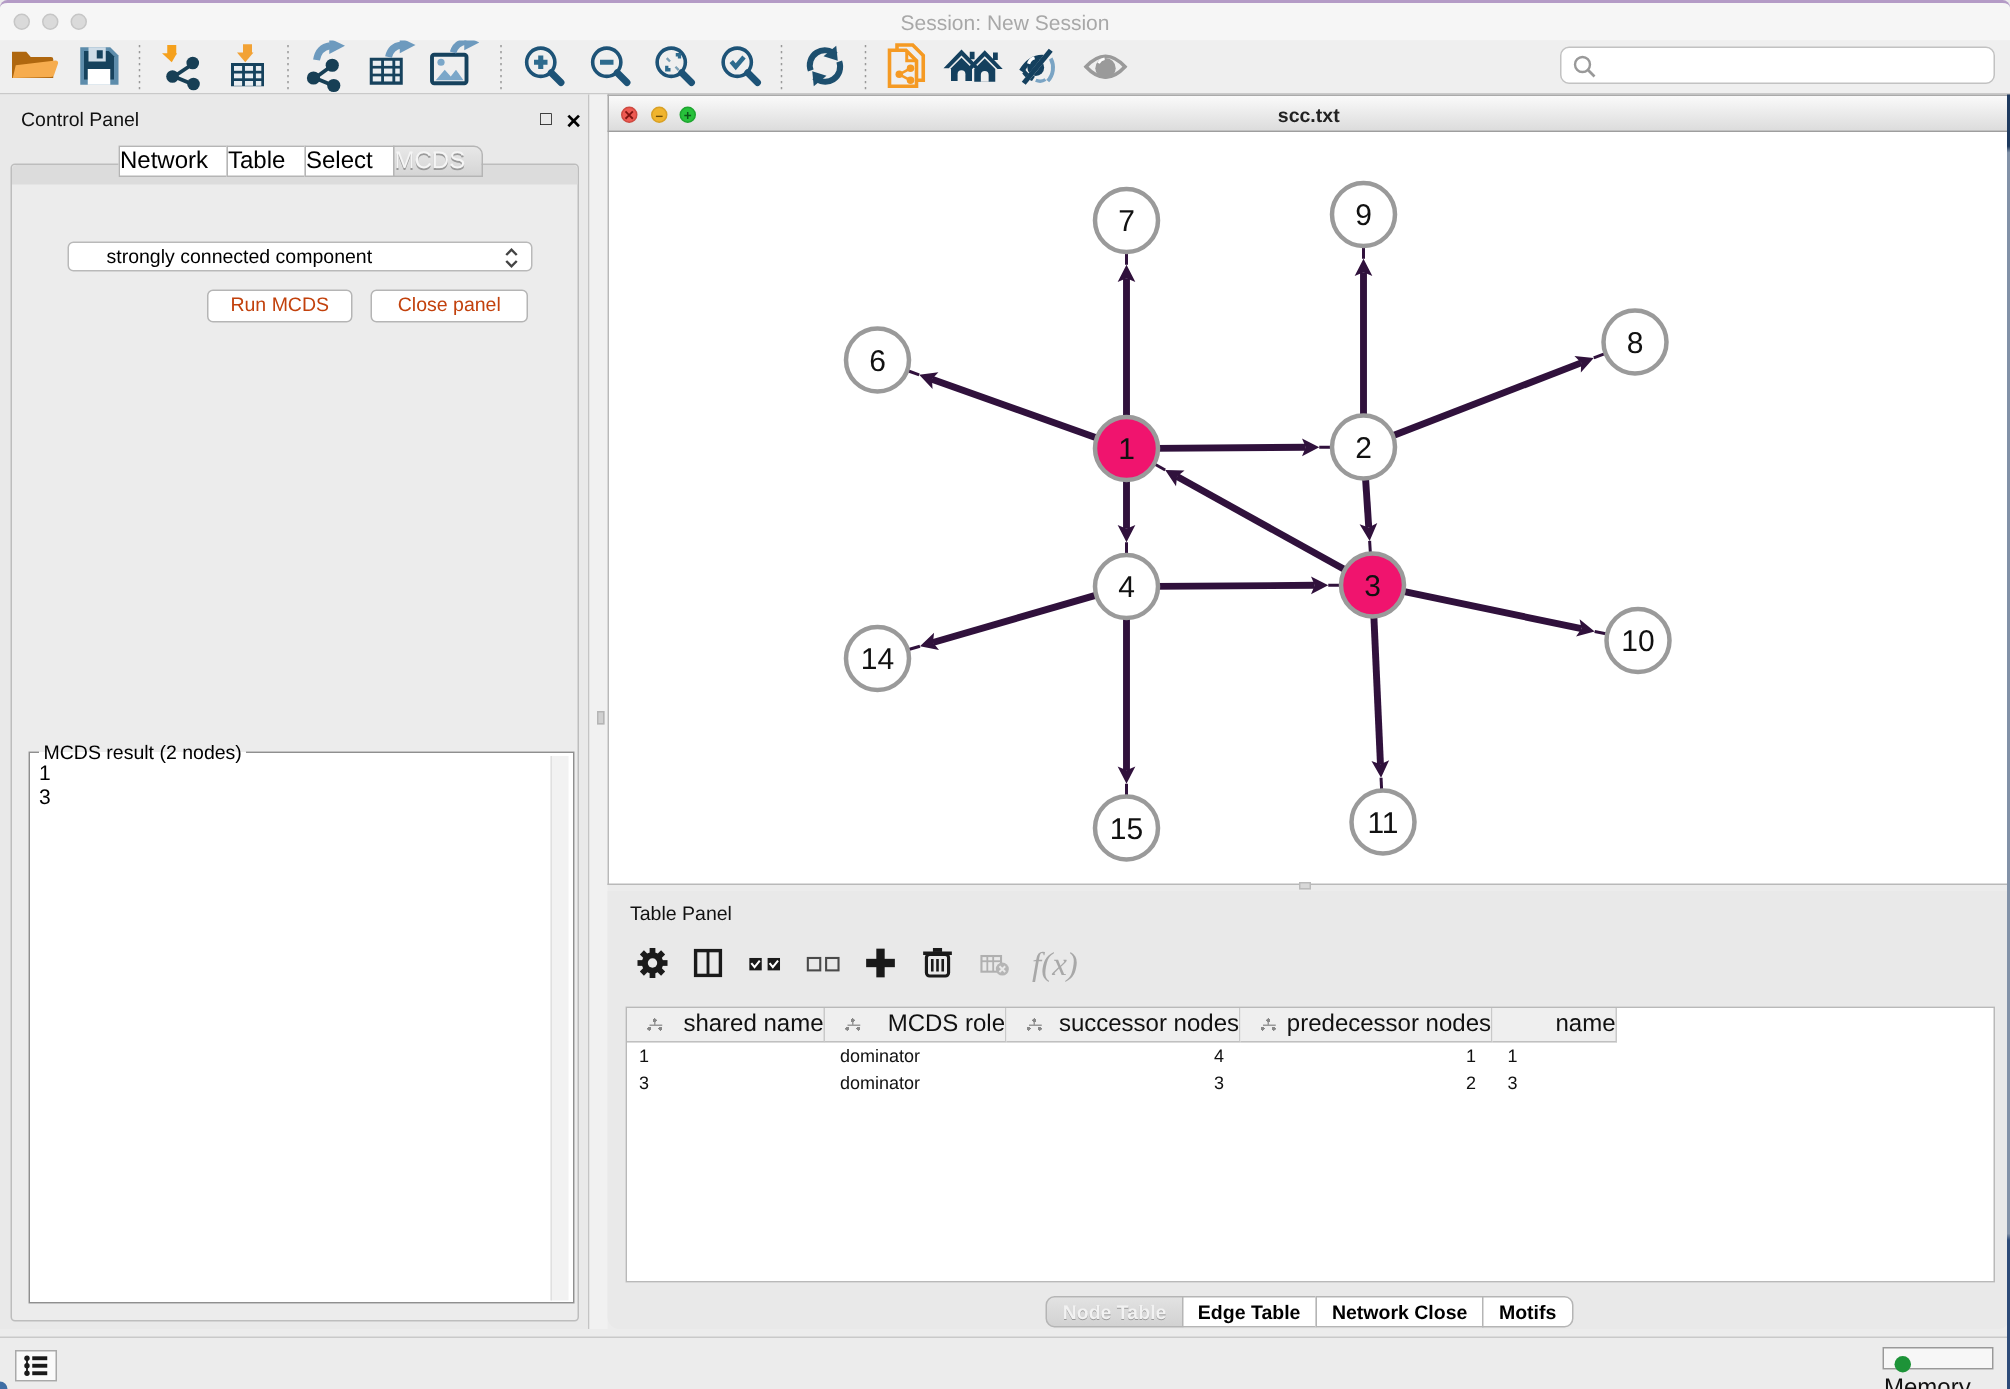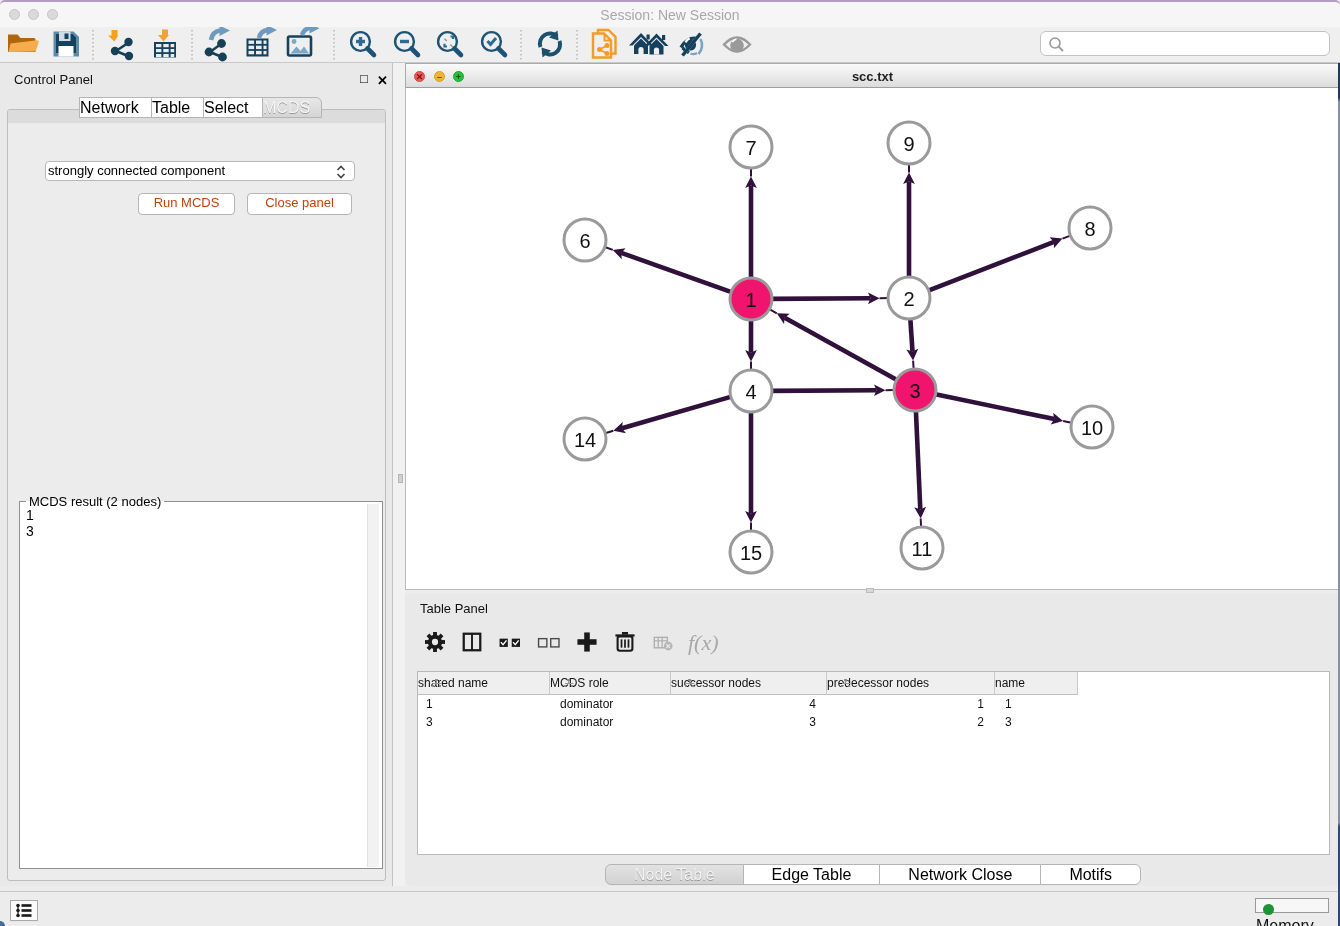--- a/index.html
+++ b/index.html
@@ -15,42 +15,42 @@
 #searchbox { position:absolute; left:1040px; top:4px; width:290px; height:25px; background:#fff; border:1px solid #c2c2c2; border-radius:6px; }
 
 #cpanel { left:0; top:63px; width:393px; height:823px; background:#e9e9e9; border-right:1px solid #c4c4c4; }
 #cphead { position:absolute; left:14px; top:9px; font-size:13px; color:#111; }
 .panebtn { position:absolute; top:10px; font-size:13px; color:#000; }
 .tab { position:absolute; top:34px; height:21px; line-height:20px; text-align:left; background:#fff; border:1px solid #b5b5b5; color:#000; z-index:3; }
 .tab.sel { background:linear-gradient(#e8e8e8,#d5d5d5); color:#f5f5f5; text-shadow:0 1px 0 #9a9a9a; border-radius:0 6px 0 0; }
 #tabcontent { position:absolute; left:7px; top:46px; width:379px; height:772px; border:1px solid #bdbdbd; background:#ececec; border-radius:3px; }
 #tabstrip { position:absolute; left:0px; top:0px; width:377px; height:13px; background:#dcdcdc; border-radius:3px 3px 0 0; }
 #optlabel { position:absolute; left:0; top:28px; width:100%; text-align:center; font-size:13px; color:#000; }
-#combo { position:absolute; left:37px; top:51px; width:310px; height:20px; background:#fff; border:1px solid #b9b9b9; border-radius:4px; font-size:13px; line-height:18px; padding-left:2px; color:#000; }
+#combo { position:absolute; left:37px; top:51px; width:310px; height:20px; background:#fff; border:1px solid #b9b9b9; border-radius:4px; font-size:13px; line-height:18px; padding-left:25px; color:#000; }
 .btn { position:absolute; height:22px; background:#fff; border:1px solid #b5b5b5; border-radius:4px; font-size:13px; text-align:center; line-height:17px; color:#c2410c;margin-left:44px; }
 #mcdsbox { position:absolute; left:11px; top:391px; width:364px; height:368px; border:1px solid #8f8f8f; background:#fff; }
 #mcdslegend { position:absolute; left:6px; top:-8px; background:linear-gradient(#ececec 50%,#ffffff 50%); padding:0 3px; font-size:13px; color:#000; }
 #mcdstext { position:absolute; left:6px; top:5px; font-size:14px; color:#000; line-height:16px; }
 #mcdsscroll { position:absolute; right:3px; top:2px; width:12px; height:363px; background:#f2f2f2; border-left:1px solid #e0e0e0; }
 
 #netframe { left:405px; top:63px; width:935px; height:527px; }
 #nettitle { position:absolute; left:0; top:0; width:935px; height:25px; background:linear-gradient(#fafafa,#dcdcdc); border:1px solid #aaa; border-bottom:1px solid #9e9e9e; }
 #netcanvas { position:absolute; left:0; top:25px; width:935px; height:502px; background:#fff; border:1px solid #b9b9b9; border-top:none; }
 .mac { position:absolute; top:7px; width:11px; height:11px; border-radius:50%; font-weight:bold; font-size:9px; text-align:center; line-height:11px; }
 #netname { position:absolute; top:5px; left:0; width:100%; text-align:center; font-size:13px; color:#222; font-weight:bold; }
 svg text.nl { font-family:"Liberation Sans",sans-serif; font-size:20px; fill:#111; text-anchor:middle; dominant-baseline:central; }
 
 #tpanel { left:405px; top:594px; width:935px; height:292px; background:#e9e9e9; border-radius:0 0 8px 8px; }
 #tphead { position:absolute; left:15px; top:7px; font-size:13px; color:#111; }
 #ttool { position:absolute; left:12px; top:30px; width:911px; height:36px; }
 #ttable { position:absolute; left:12px; top:77px; width:913px; height:184px; background:#fff; border:1px solid #b9b9b9; }
-.hcell { position:absolute; top:0; height:23px; background:#efefef; border-right:1px solid #c9c9c9; border-bottom:1px solid #c0c0c0; font-size:12px; text-align:left; line-height:22px; color:#111; }
+.hcell { position:absolute; top:0; height:23px; background:#efefef; border-right:1px solid #c9c9c9; border-bottom:1px solid #c0c0c0; font-size:16px; text-align:right; line-height:22px; color:#111; }
 .trow { position:absolute; font-size:12px; color:#111; height:18px; line-height:18px; }
 #ttabs { position:absolute; left:0; top:270px; width:935px; text-align:center; }
-.btab { display:inline-block; height:21px; line-height:20px; font-size:16px; font-weight:normal; background:#fff; border:1px solid #b5b5b5; margin:0 -1px 0 0; padding:0 28px; color:#000; }
+.btab { display:inline-block; height:21px; line-height:20px; font-size:13px; font-weight:bold; background:#fff; border:1px solid #b5b5b5; margin:0 -1px 0 0; padding:0 10px; color:#000; }
 .btab.sel { background:linear-gradient(#e2e2e2,#d2d2d2); color:#f2f2f2; text-shadow:0 1px 0 #999; border-radius:6px 0 0 6px; }
 
 #statusbar { left:0; top:891px; width:1340px; height:35px; background:#ececec; border-top:1px solid #c9c9c9; }
 #listbtn { position:absolute; left:10px; top:8px; width:28px; height:21px; background:#fafafa; border:1px solid #a9a9a9; }
 .sm { position:absolute; left:13px; top:6px; width:11px; height:10px;
   background:
     radial-gradient(circle 2.2px at 5.5px 2.2px,#888 55%,transparent 60%),
     radial-gradient(circle 2.2px at 1.8px 7.8px,#888 55%,transparent 60%),
     radial-gradient(circle 2.2px at 9.2px 7.8px,#888 55%,transparent 60%),
     linear-gradient(#999,#999) 5px 2px/1.4px 4px no-repeat,

